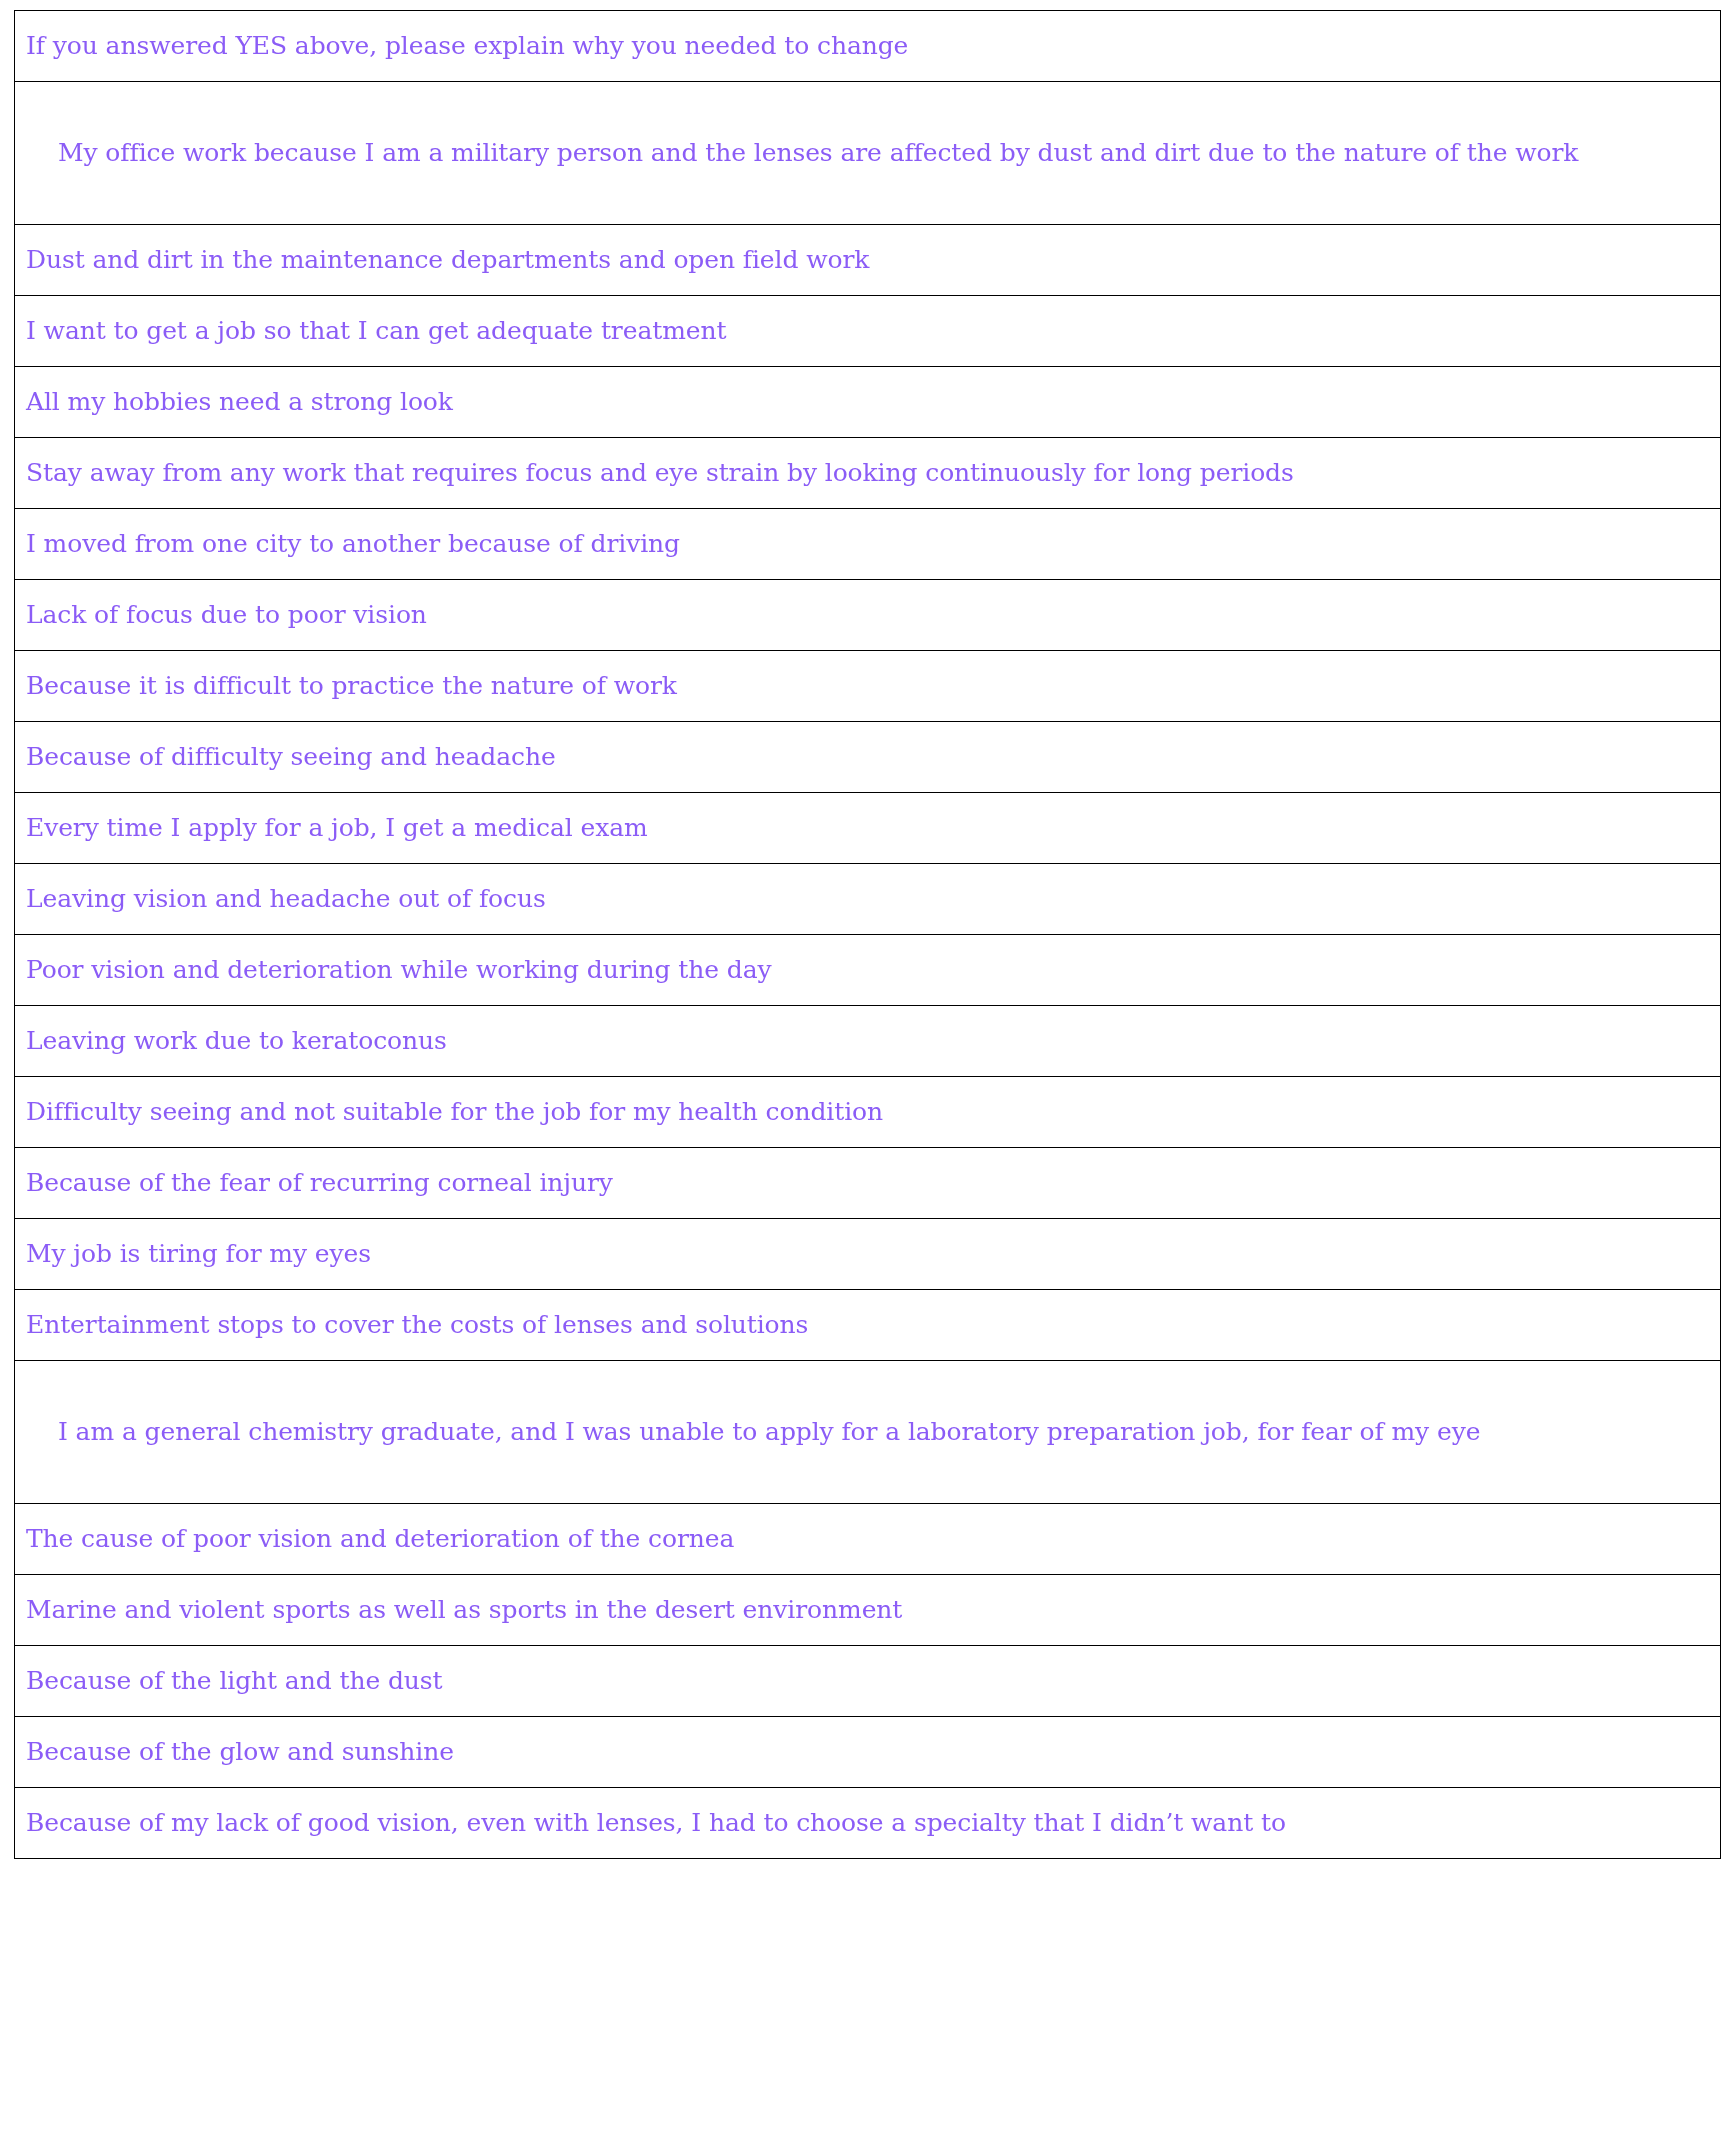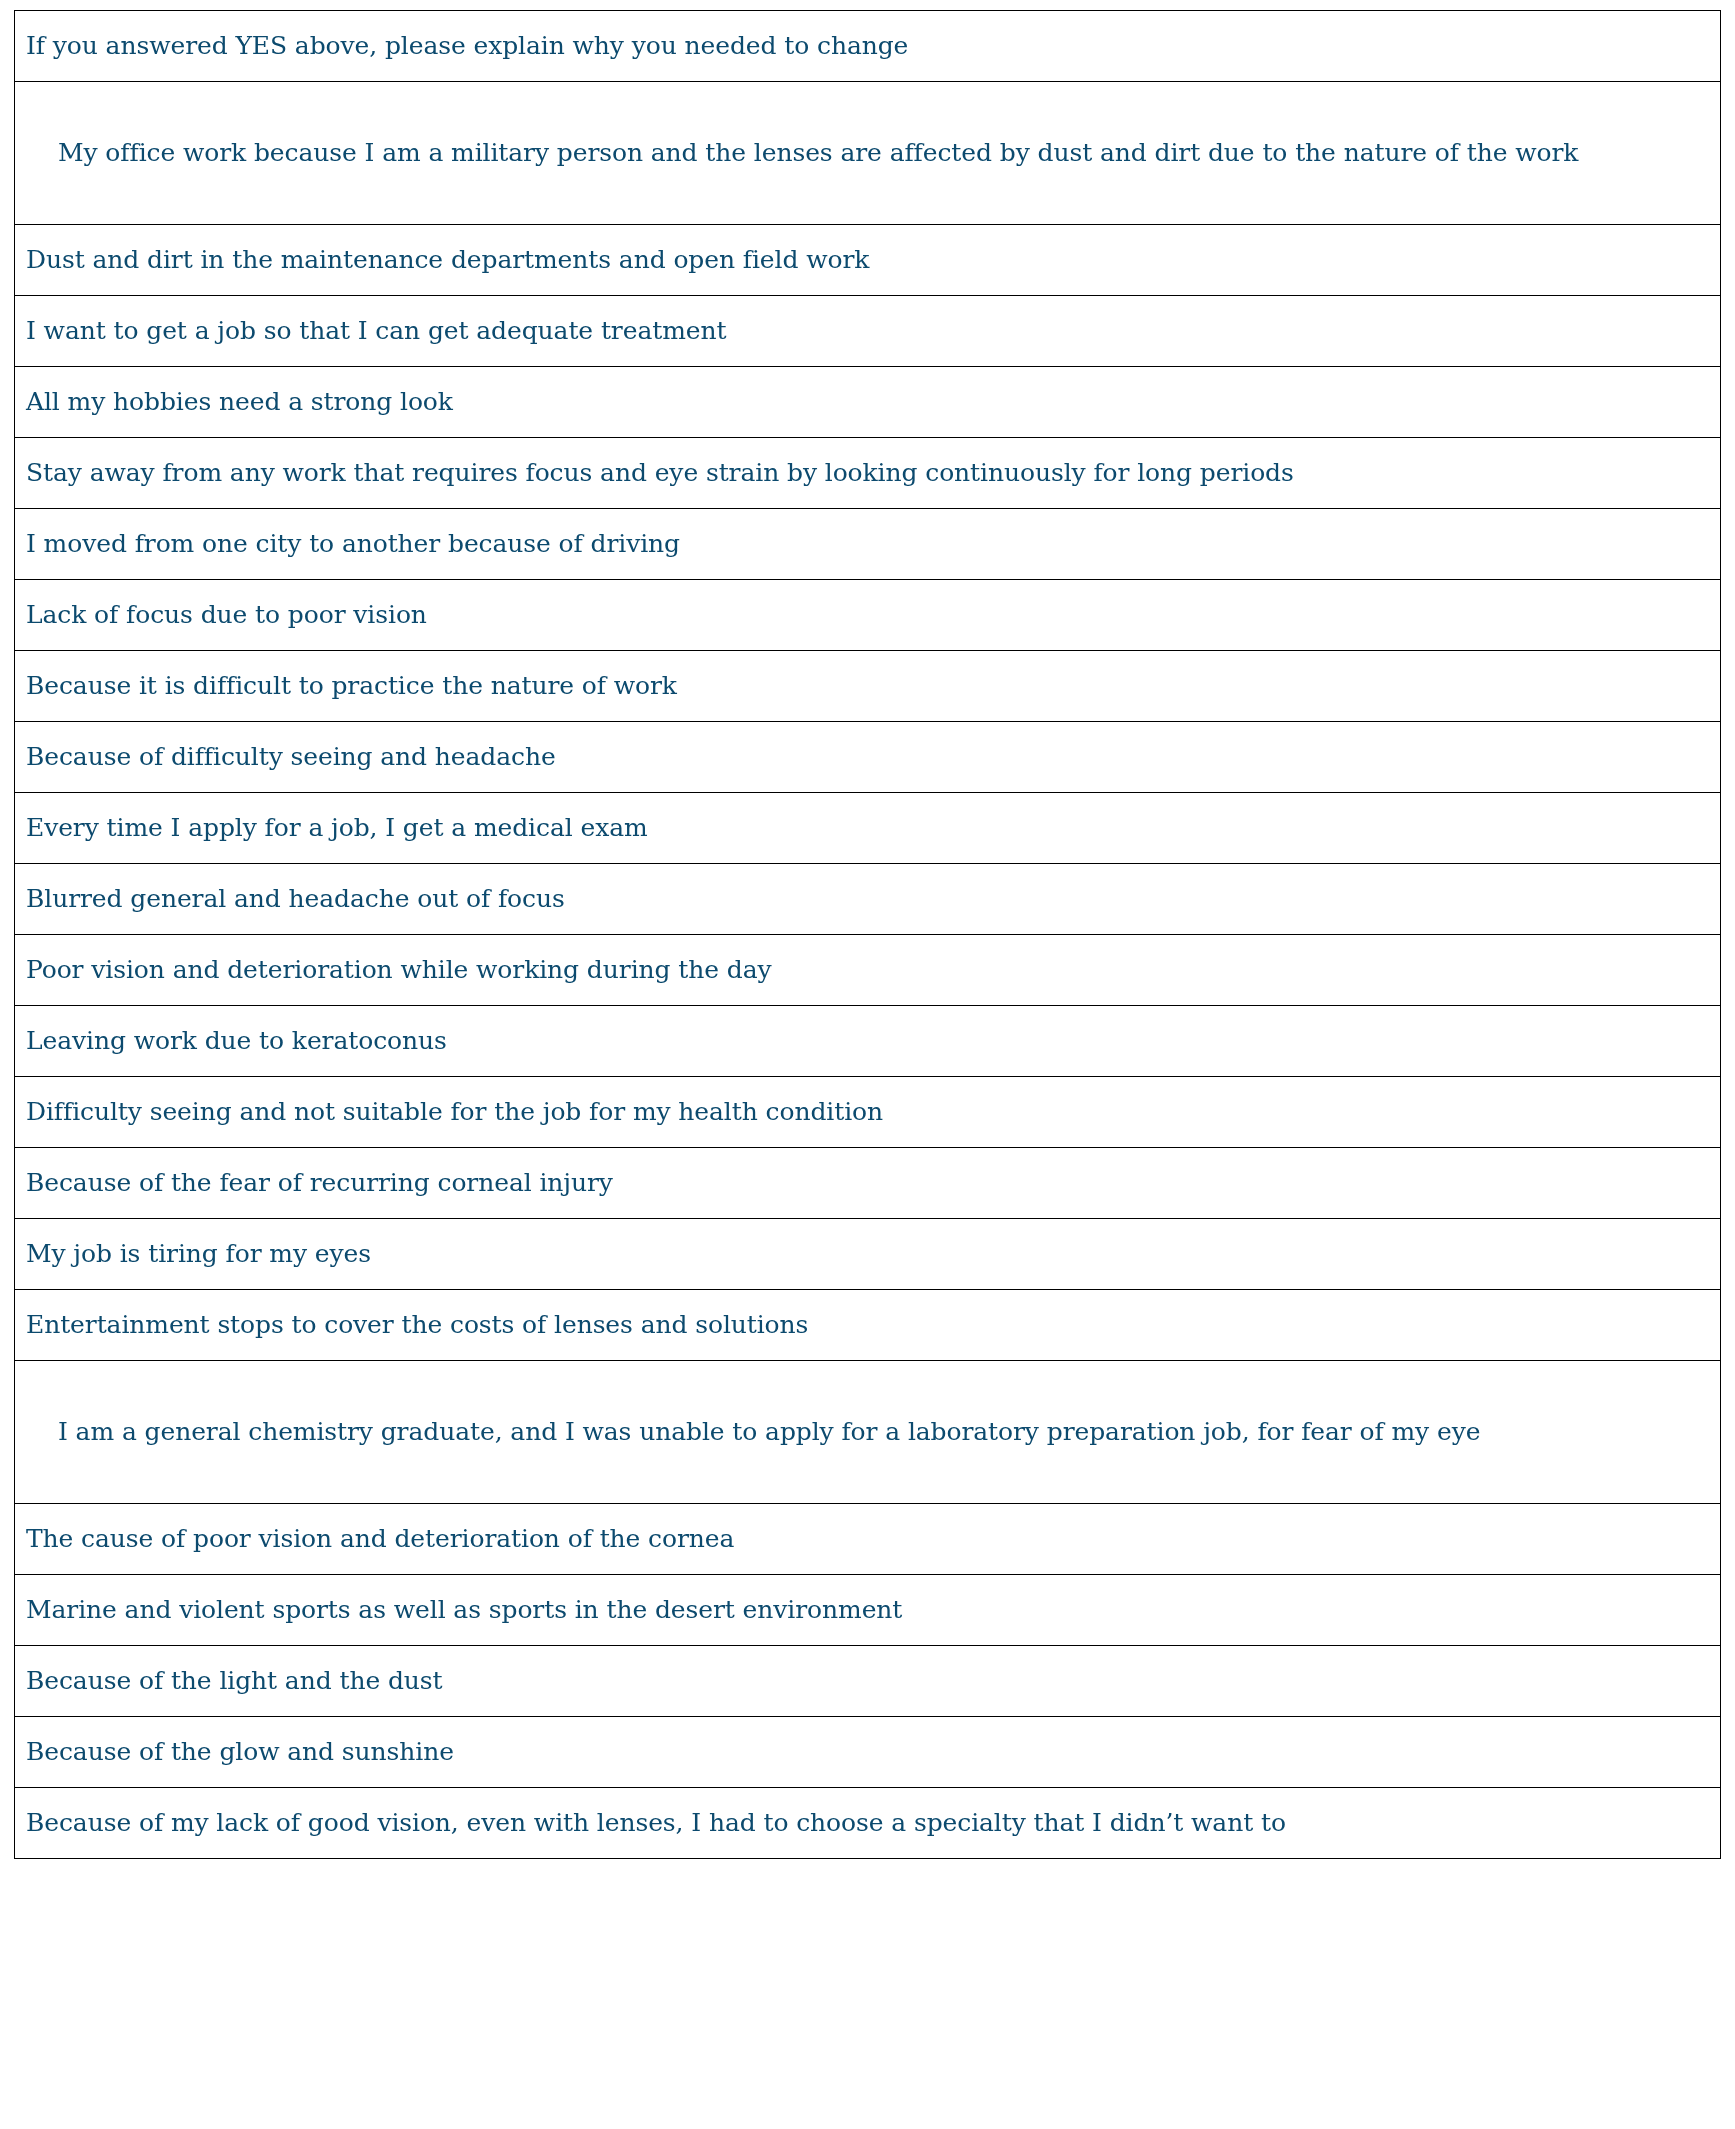--- a/index.html
+++ b/index.html
@@ -24,21 +24,21 @@
   table.answers-table {
     border-collapse: collapse;
     table-layout: fixed;
     width: 1707px;
     background: #ffffff;
   }
   table.answers-table td {
     border: 1.4px solid #000000;
     padding: 0 10px 0 11px;
     vertical-align: middle;
-    color: #0c4a6e;
+    color: #8b5cf6;
     font-family: "DejaVu Serif", "Liberation Serif", serif;
     font-size: 25px;
     line-height: 1.62;
     letter-spacing: -0.1px;
     text-align: left;
     word-spacing: 0px;
     background: #ffffff;
   }
   table.answers-table td.row-1line {
     height: 70px;
@@ -107,21 +107,21 @@
           <span class="cell-text">Because of difficulty seeing and headache</span>
         </td>
       </tr>
       <tr>
         <td class="row-1line">
           <span class="cell-text">Every time I apply for a job, I get a medical exam</span>
         </td>
       </tr>
       <tr>
         <td class="row-1line">
-          <span class="cell-text">Blurred general and headache out of focus</span>
+          <span class="cell-text">Leaving vision and headache out of focus</span>
         </td>
       </tr>
       <tr>
         <td class="row-1line">
           <span class="cell-text">Poor vision and deterioration while working during the day</span>
         </td>
       </tr>
       <tr>
         <td class="row-1line">
           <span class="cell-text">Leaving work due to keratoconus</span>

